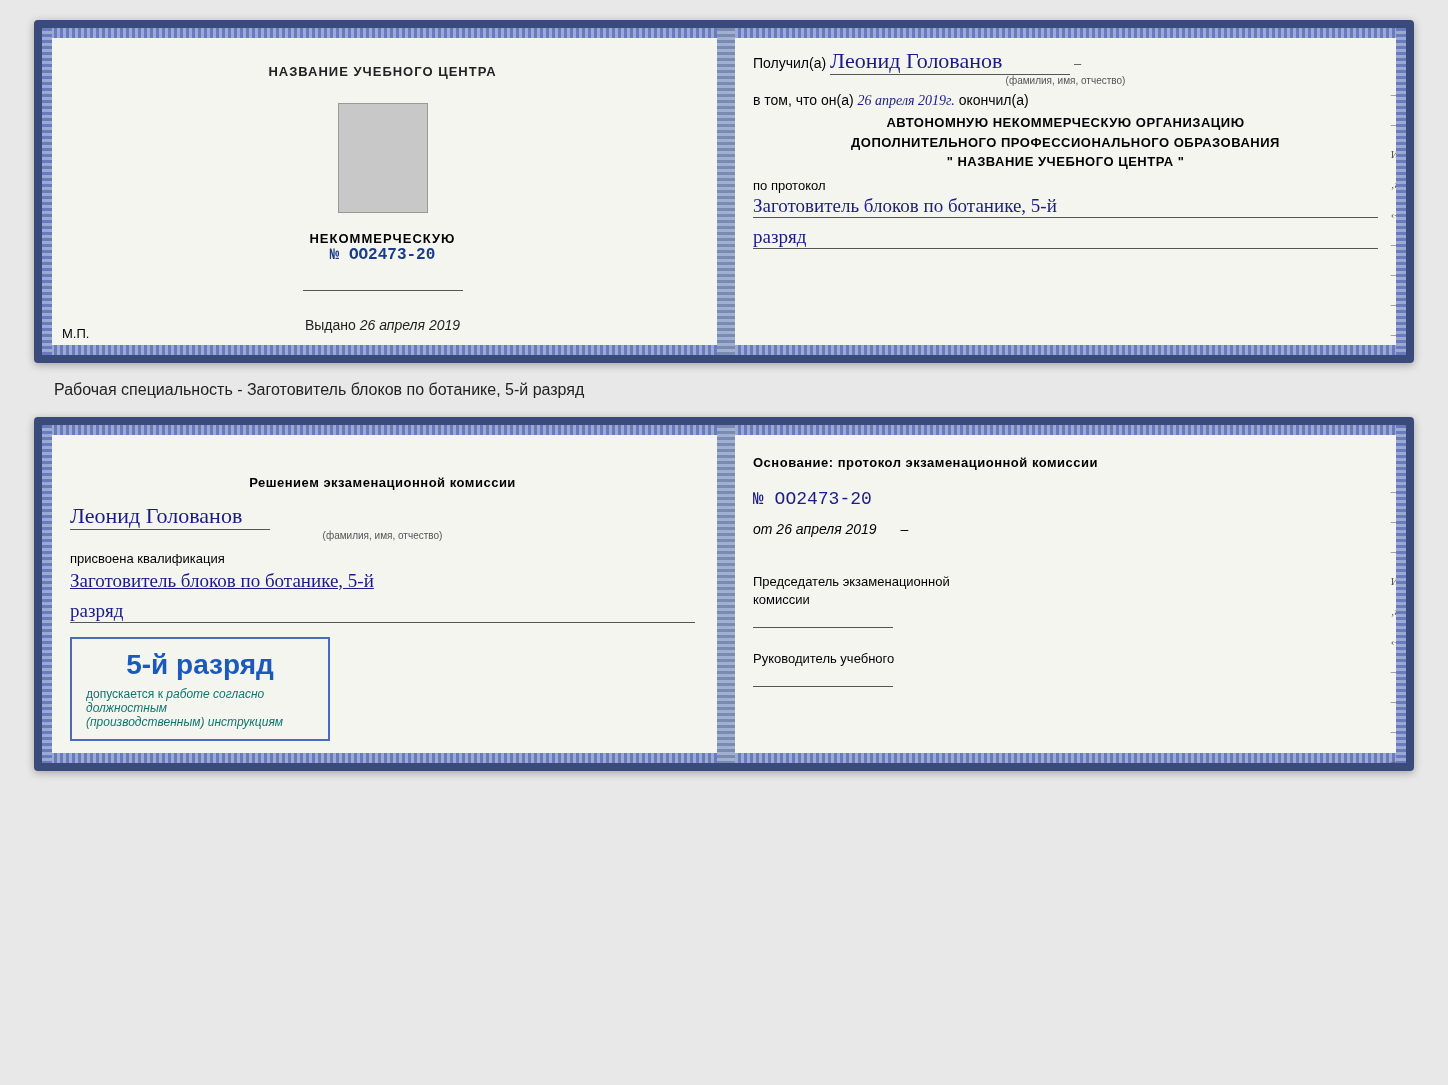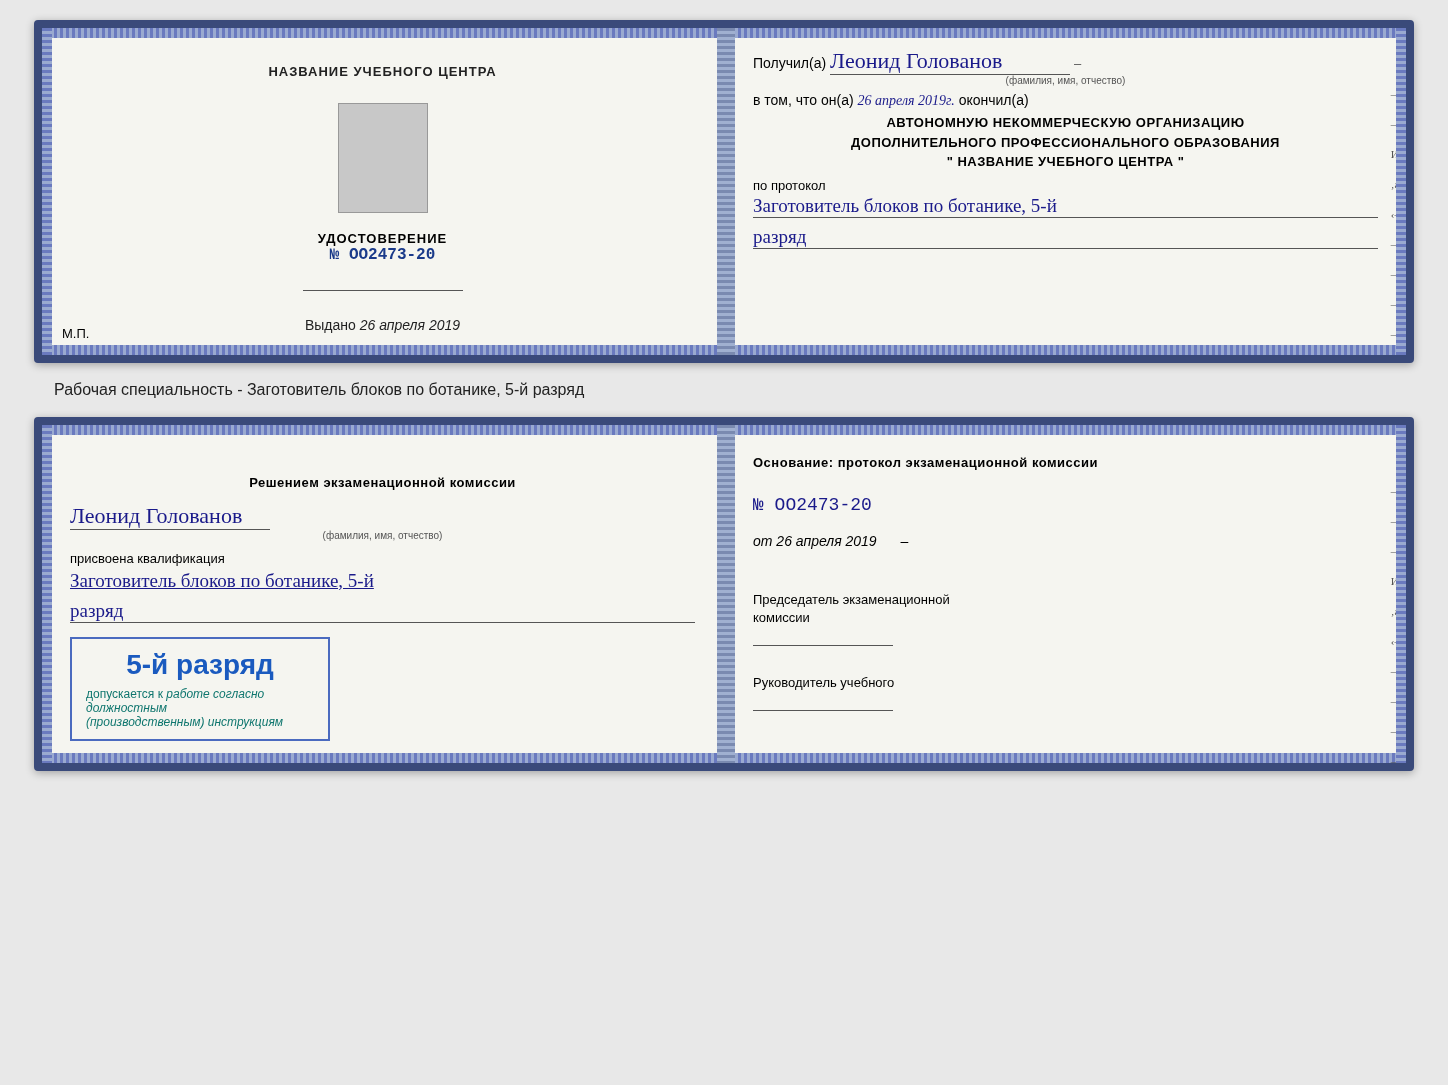--- a/index.html
+++ b/index.html
@@ -288,21 +288,21 @@
 
     .stamp-italic {
       font-style: italic;
     }
 
     
     .bottom-doc .doc-right {
       padding-top: 28px;
       display: flex;
       flex-direction: column;
-      gap: 14px;
+      gap: 8px;
     }
 
     .osnovanie-text {
       font-size: 13px;
       font-family: Arial, sans-serif;
       font-weight: bold;
       letter-spacing: 0.5px;
       line-height: 1.5;
     }
 
@@ -400,21 +400,21 @@
   <div class="border-pattern"></div>
   <div class="border-pattern-bottom"></div>
   <div class="border-pattern-left"></div>
 
   <div class="doc-left">
     <div class="center-title">НАЗВАНИЕ УЧЕБНОГО ЦЕНТРА</div>
 
     <div class="photo-placeholder"></div>
 
     <div class="udostoverenie-block">
-      <div class="udostoverenie-title">УДОСТОВЕРЕНИЕ</div>
+      <div class="udostoverenie-title">НЕКОММЕРЧЕСКУЮ</div>
       <div class="udostoverenie-num">№ OO2473-20</div>
     </div>
 
     <div class="line-blank"></div>
 
     <div class="vydano-line">
       <span>Выдано</span>
       <span class="vydano-date">26 апреля 2019</span>
     </div>
 

